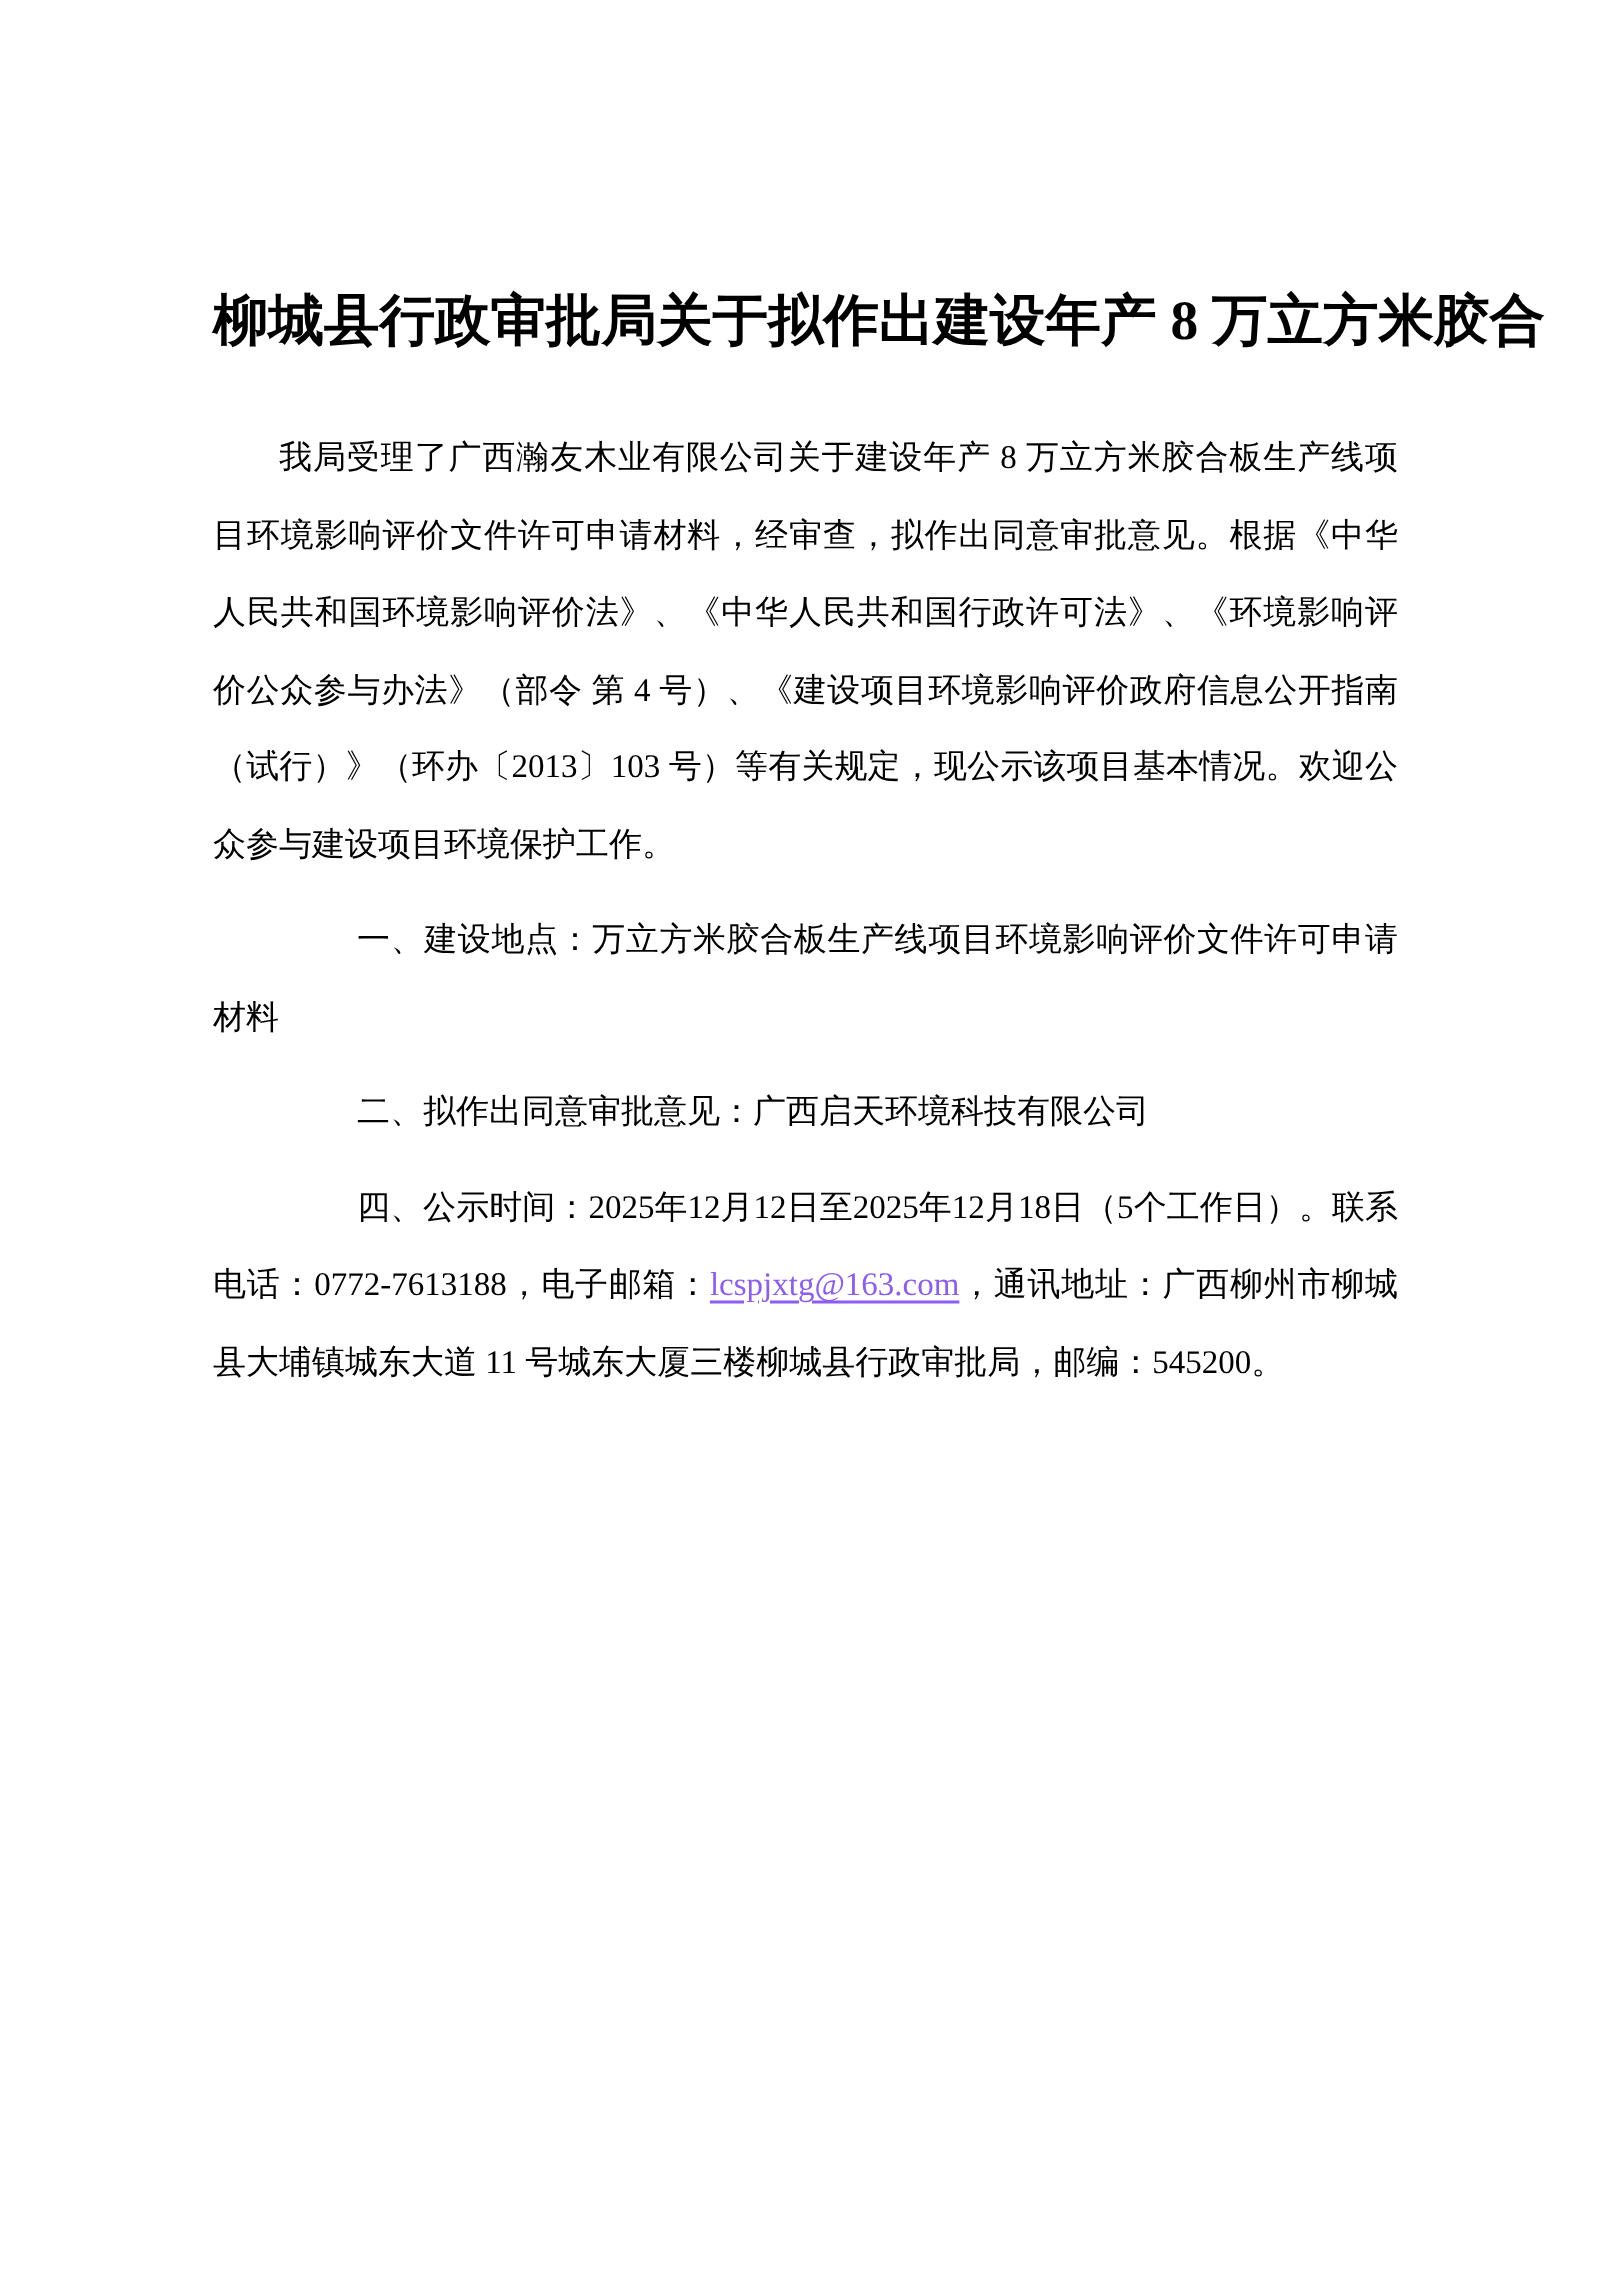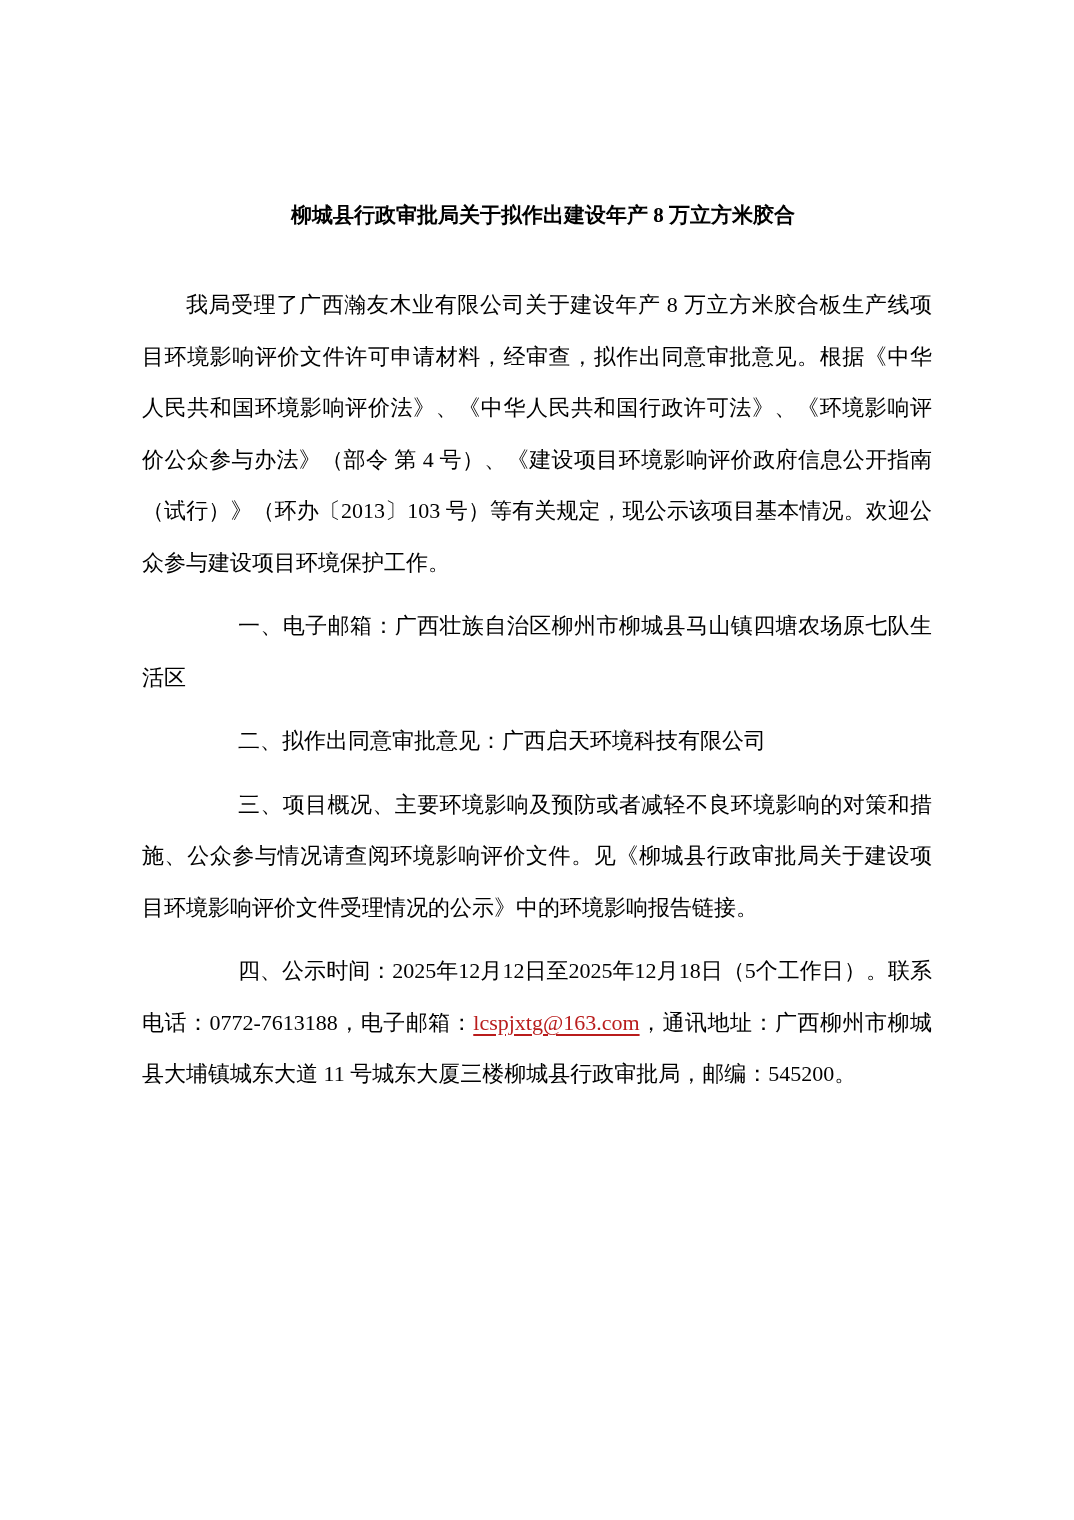--- a/index.html
+++ b/index.html
@@ -13,21 +13,21 @@
     height: 1520px;
     box-sizing: border-box;
     padding: 189px 130px 0 142px;
     background: #ffffff;
     color: #000000;
     font-family: "Liberation Serif", "DejaVu Serif", serif;
     overflow: hidden;
   }
   .doc-title {
     margin: 0 0 38px 0;
-    font-size: 21px;
+    font-size: 37px;
     font-weight: bold;
     line-height: 52px;
     text-align: center;
   }
   .title-line {
     display: block;
     white-space: nowrap;
   }
   .para {
     margin: 0 12px 12px 0;
@@ -35,37 +35,36 @@
     line-height: 51.5px;
     text-align: justify;
     word-break: break-word;
   }
   .indent-body { text-indent: 44px; }
   .indent-item { text-indent: 96px; }
   .bold-seg { font-weight: normal; }
   .email-link {
     text-decoration: underline;
     text-underline-offset: 4px;
-    color: #b91c1c;
+    color: #8b5cf6;
     cursor: pointer;
   }
 </style>
 </head>
 <body>
 
 <div class="page">
 
   <h1 class="doc-title">
       <span class="title-line">柳城县行政审批局关于拟作出建设年产 8 万立方米胶合</span>
     </h1>
 
   <p class="para indent-body">我局受理了广西瀚友木业有限公司关于建设年产 8 万立方米胶合板生产线项目环境影响评价文件许可申请材料，经审查，拟作出同意审批意见。根据《中华人民共和国环境影响评价法》、《中华人民共和国行政许可法》、《环境影响评价公众参与办法》（部令 第 4 号）、《建设项目环境影响评价政府信息公开指南（试行）》（环办〔2013〕103 号）等有关规定，现公示该项目基本情况。欢迎公众参与建设项目环境保护工作。</p>
 
-  <p class="para indent-item">一、电子邮箱：广西壮族自治区柳州市柳城县马山镇四塘农场原七队生活区</p>
+  <p class="para indent-item">一、建设地点：万立方米胶合板生产线项目环境影响评价文件许可申请材料</p>
 
   <p class="para indent-item">二、拟作出同意审批意见：广西启天环境科技有限公司</p>
 
-  <p class="para indent-item">三、项目概况、主要环境影响及预防或者减轻不良环境影响的对策和措施、公众参与情况请查阅环境影响评价文件。见《柳城县行政审批局关于建设项目环境影响评价文件受理情况的公示》中的环境影响报告链接。</p>
 
   <p class="para indent-item"><span>四、公示时间：</span><span class="bold-seg">2025年12月12日至2025年12月18日（5个工作日）</span><span>。联系电话：0772-7613188，电子邮箱：</span><span class="email-link">lcspjxtg@163.com</span><span>，通讯地址：广西柳州市柳城县大埔镇城东大道 11 号城东大厦三楼柳城县行政审批局，邮编：545200。</span></p>
 
 
 </div>
 
 </body></html>

